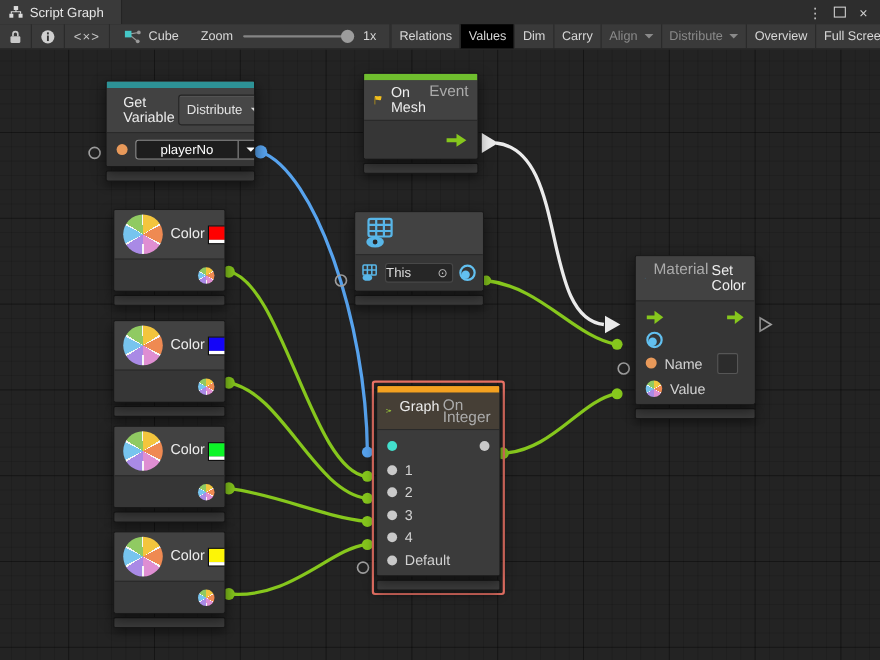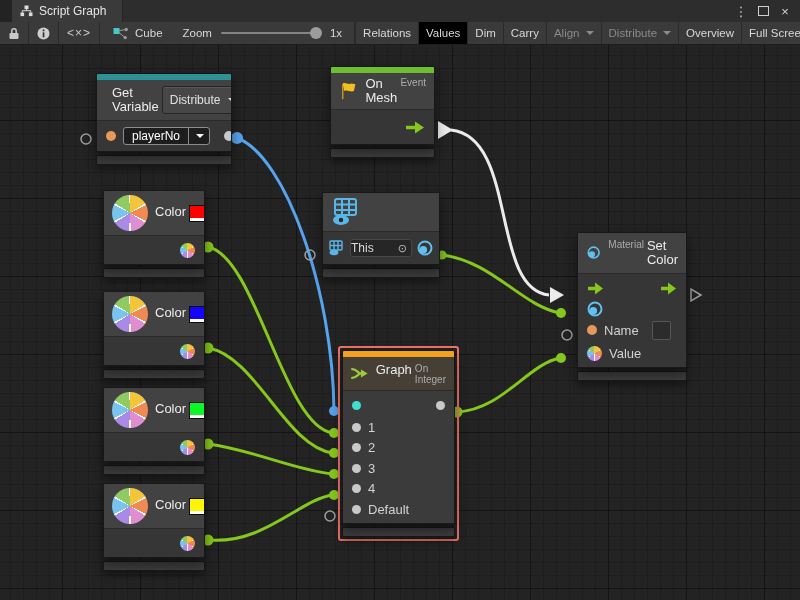--- a/index.html
+++ b/index.html
@@ -1,20 +1,20 @@
 <!DOCTYPE html>
 <html><head>
 <meta charset="utf-8">
 <style>
   html,body{margin:0;padding:0}
   body{width:800px;height:600px;overflow:hidden;background:#232323;
        font-family:"Liberation Sans",sans-serif;color:#ddd;position:relative}
 
   
-  .titlebar{position:absolute;top:0;left:12px;right:0;height:22px;background:#2d2d2d;
+  .titlebar{position:absolute;top:0;left:0;right:0;height:22px;background:#2d2d2d;
             display:flex;align-items:stretch;z-index:5}
   .tab{display:flex;align-items:center;gap:6px;padding:0 16px 0 8px;background:#3a3a3a;
        font-size:12px;color:#e6e6e6;border-right:1px solid #242424}
   .winctl{margin-left:auto;display:flex;align-items:center;padding-right:4px}
   .winctl .wbtn{width:22px;height:22px;display:flex;align-items:center;justify-content:center;
                 color:#cfcfcf;font-size:13px}
   .maxglyph{width:9px;height:8px;border:1.5px solid #cfcfcf}
 
   
   .toolbar{position:absolute;top:22px;left:0;right:0;height:22px;background:#3a3a3a;
@@ -44,34 +44,34 @@
   .wires{position:absolute;inset:0;z-index:1}
 
   
   .node{position:absolute;z-index:2;font-size:12px}
   .card{position:relative;background:#3f3f3f;border:1px solid #181818;border-radius:2px;
         box-shadow:0 5px 12px rgba(0,0,0,.5);overflow:hidden}
   .accent{height:6px}
   .head{display:flex;align-items:center;gap:7px;padding:4px 8px;background:#424242}
   .hcol{display:flex;flex-direction:row;gap:3px}
   .ntitle{font-size:13px;color:#ececec;line-height:14px}
-  .nsub{font-size:10px;color:#ababab;line-height:11px}
+  .nsub{font-size:14px;color:#ababab;line-height:11px}
   .nbody{background:#363636;border-top:1px solid #2a2a2a;padding:3px 0}
   .prow{display:flex;align-items:center;gap:7px;padding:0 9px}
   .dot{width:10px;height:10px;border-radius:50%;flex:none}
   .dot.sm{width:9px;height:9px}
   .d-orange{background:#e8995a}.d-gray{background:#c9c9c9}.d-cyan{background:#43dfcd}
   .foot{height:8px;background:#3c3c3c;border:1px solid #181818;border-radius:2px;margin-top:3px;
         box-shadow:0 4px 8px rgba(0,0,0,.4)}
   .dropbtn{display:flex;align-items:center;gap:6px;background:#474747;border:1px solid #252525;
            border-radius:3px;padding:2px 7px;font-size:12px;color:#e2e2e2;
            box-shadow:inset 0 1px 0 rgba(255,255,255,.09)}
   .field{display:flex;align-items:center;background:#1d1d1d;border:1px solid #8c8c8c;
          border-radius:3px;font-size:12px;color:#fff}
-  .field .lbl{padding:1px 8px}
+  .field .lbl{padding:1px 22px}
   .field .sep{width:1px;align-self:stretch;background:#8c8c8c}
   .field .arr{padding:0 5px;display:flex;align-items:center}
   .field2{display:flex;align-items:center;background:#262626;border:1px solid #484848;
           border-radius:3px;font-size:12px;color:#dcdcdc;flex:1}
   .field2 .lbl{padding:1px 0;flex:1}
   .field2 .tgt{padding:0 4px;color:#bdbdbd;font-size:11px}
   .wheel{border-radius:50%;flex:none;background:conic-gradient(
       #f3c53d 0 57deg,#f6f6f6 57deg 63deg,#ef8a52 63deg 117deg,#f6f6f6 117deg 123deg,
       #df8ed2 123deg 177deg,#f6f6f6 177deg 183deg,#a98ae6 183deg 237deg,#f6f6f6 237deg 243deg,
       #77c4ee 243deg 297deg,#f6f6f6 297deg 303deg,#90ca62 303deg 357deg,#f6f6f6 357deg)}

